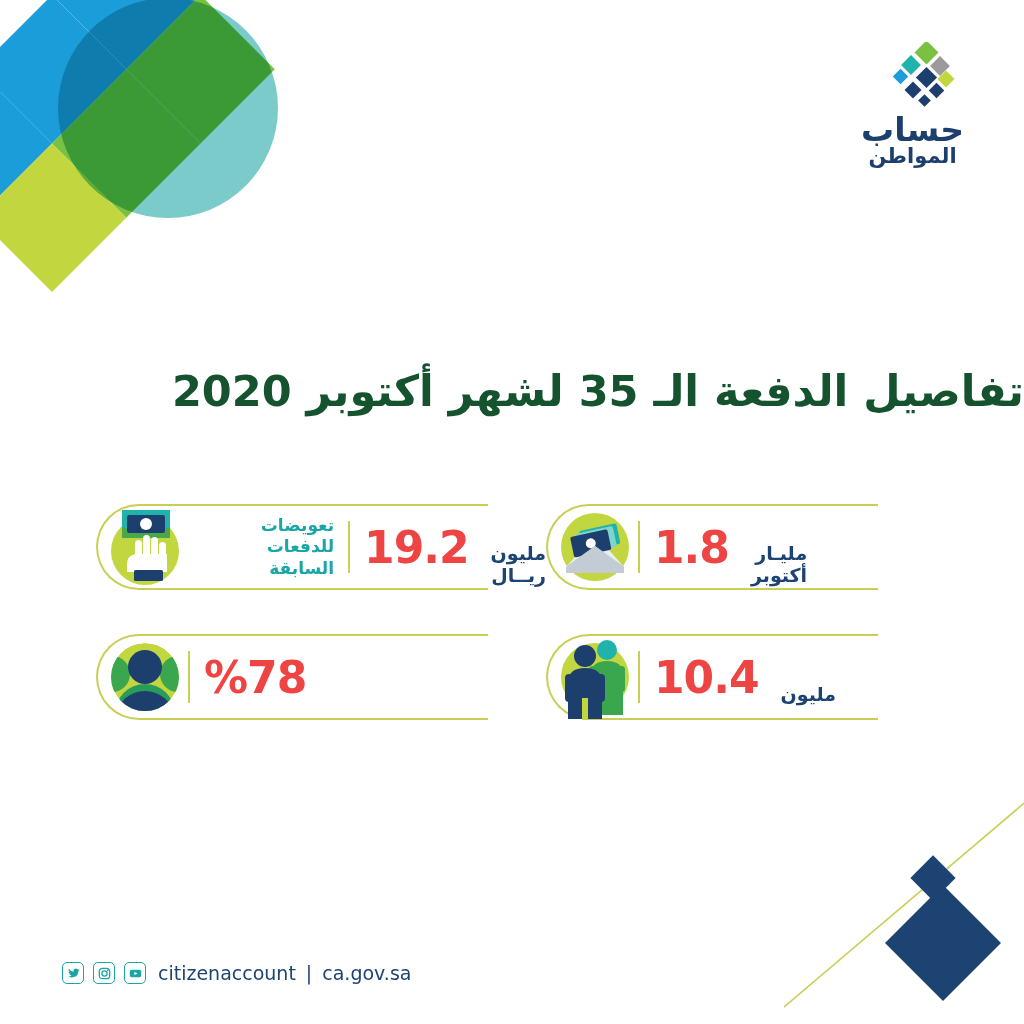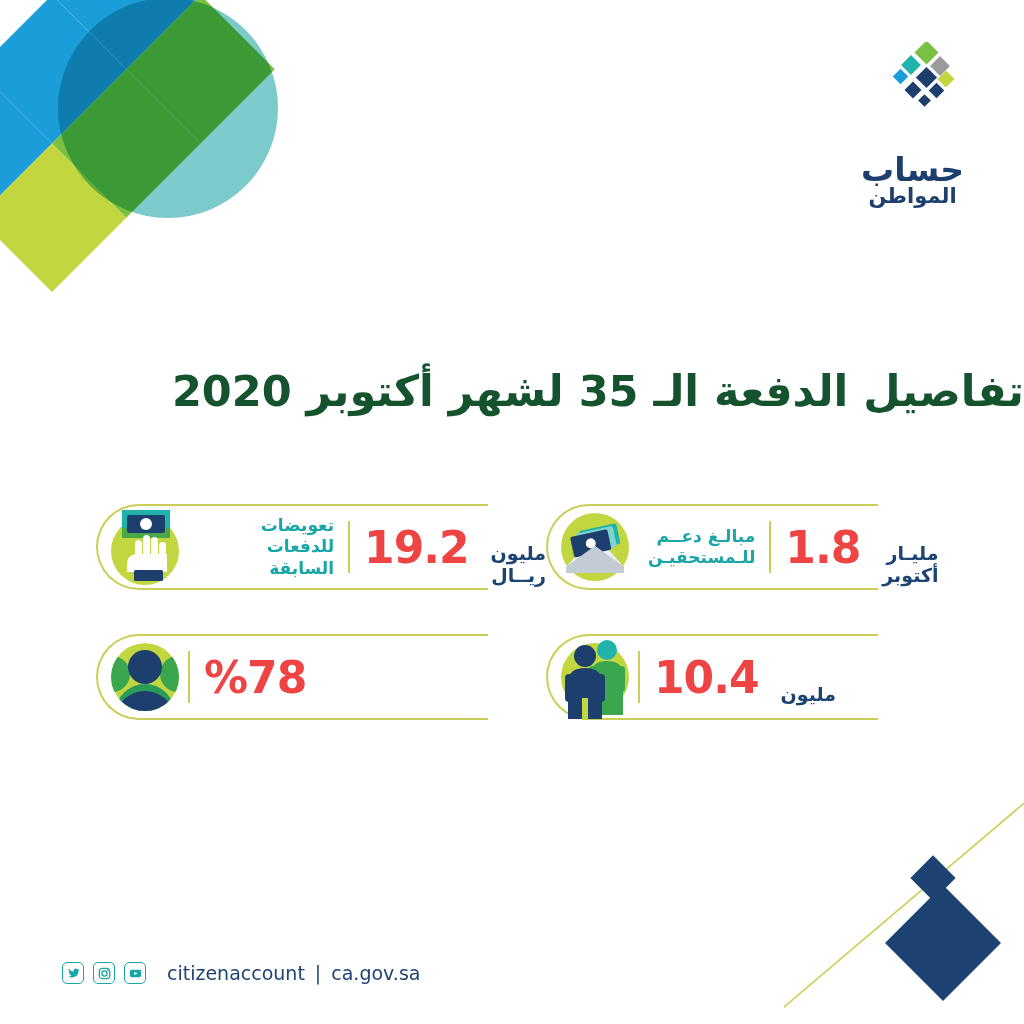--- a/index.html
+++ b/index.html
@@ -21,21 +21,21 @@
   .deco-br{position:absolute;right:0;bottom:0;width:240px;height:230px;overflow:hidden;}
   .deco-br svg{display:block;}
 
   
   .logo{position:absolute;right:60px;top:42px;display:flex;flex-direction:column;align-items:flex-end;}
   .logo-mark{width:70px;height:70px;margin-bottom:2px;margin-right:4px;}
   .logo-word{
     font-family:"DejaVu Sans","Liberation Sans",sans-serif;
     color:#1d3f6e;font-weight:bold;
     direction:rtl;text-align:right;
-    font-size:33px;line-height:0.98;letter-spacing:-0.5px;margin-top:40px;
+    font-size:33px;line-height:0.98;letter-spacing:-0.5px;
   }
   .logo-word .l2{font-size:21px;text-align:center;}
 
   
   .title{
     position:absolute;left:0;right:0;top:366px;
     direction:rtl;
     color:#14532d;
     font-weight:bold;
     font-size:43px;
@@ -105,21 +105,21 @@
     position:absolute;left:62px;bottom:40px;
     display:flex;align-items:center;gap:9px;
   }
   .soc{
     width:22px;height:22px;border:1.7px solid #1aa6a6;border-radius:5px;
     display:flex;align-items:center;justify-content:center;
     box-sizing:border-box;
   }
   .soc svg{display:block;}
   .footer-text{
-    margin-left:12px;color:#1d4372;font-size:19px;font-weight:normal;
+    margin-left:3px;color:#1d4372;font-size:19px;font-weight:normal;
     font-family:"DejaVu Sans","Liberation Sans",sans-serif;
     display:flex;align-items:center;gap:10px;
   }
   .footer-sep{color:#1d4372;}
 </style>
 </head>
 <body>
 
 <div class="canvas">
 
@@ -228,22 +228,20 @@
             <g transform="rotate(-12 43 40)">
               <rect x="30" y="24" width="38" height="21" rx="2" fill="#21b3ab"></rect>
               <rect x="26" y="26" width="38" height="21" rx="2" fill="#7fd4cd"></rect>
               <rect x="20" y="28" width="38" height="21" rx="2" fill="#1d3f6e"></rect>
               <circle cx="39" cy="38.5" r="5" fill="#ffffff"></circle>
             </g>
             <polygon points="14,63 43,42 72,63 72,68 14,68" fill="#c3ccd4"></polygon>
             <polygon points="14,63 43,42 72,63 72,69 14,69" fill="#c3ccd4"></polygon>
           </svg>
         </div>
-        <div class="card-label">مبالـغ دعــم
-للـمستحقيـن</div>
         <div class="divider"></div>
         <div class="card-value">1.8</div>
         <div class="card-unit">مليـار
 أكتوبر</div>
       </div>
     </div>
 
     <div class="card card--wide">
       <div class="card-frame"></div>
       <div class="card-inner">

